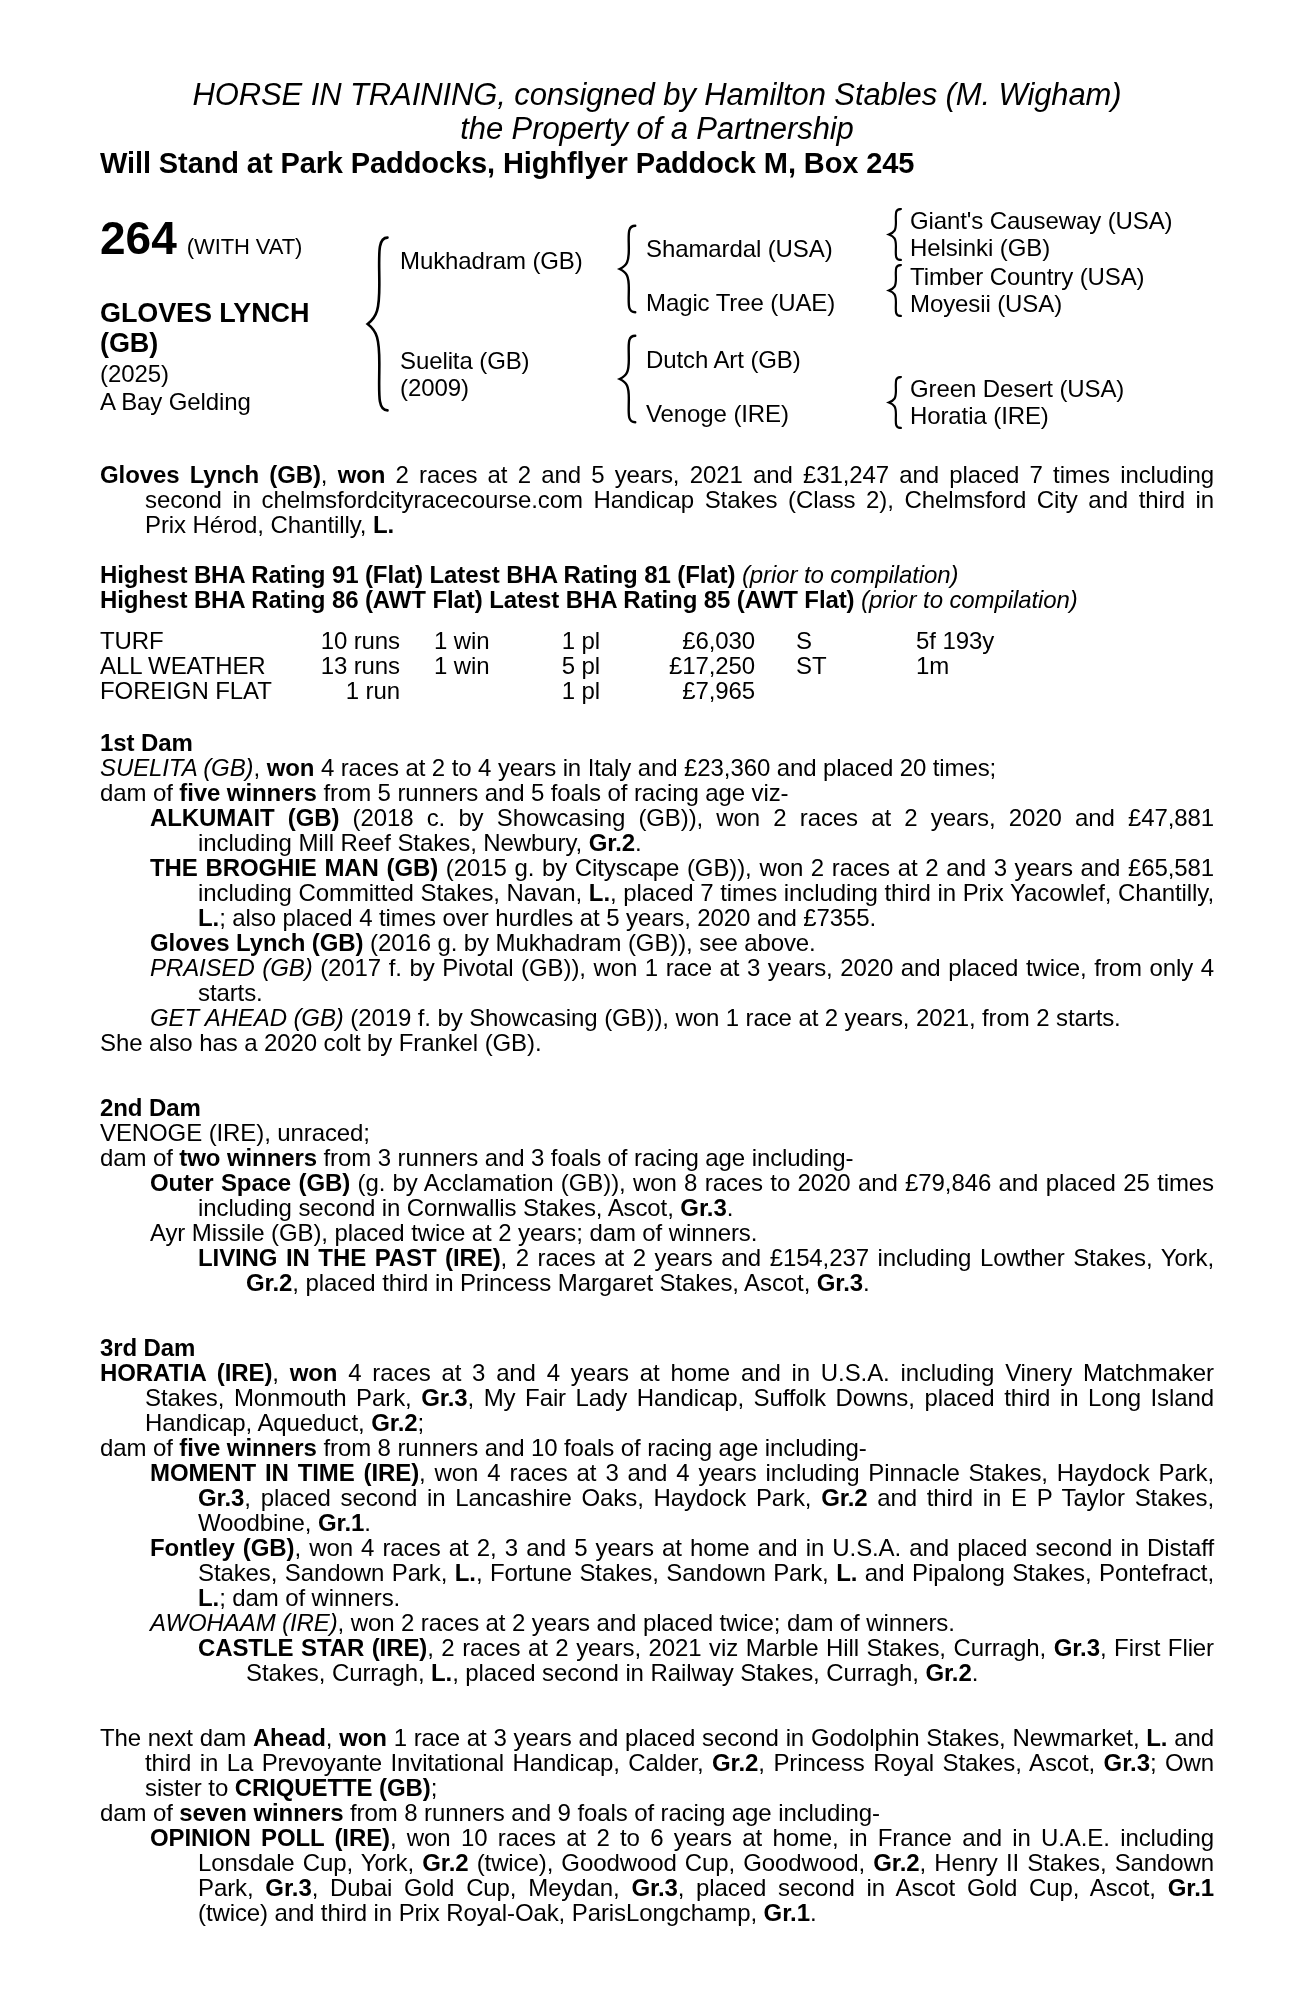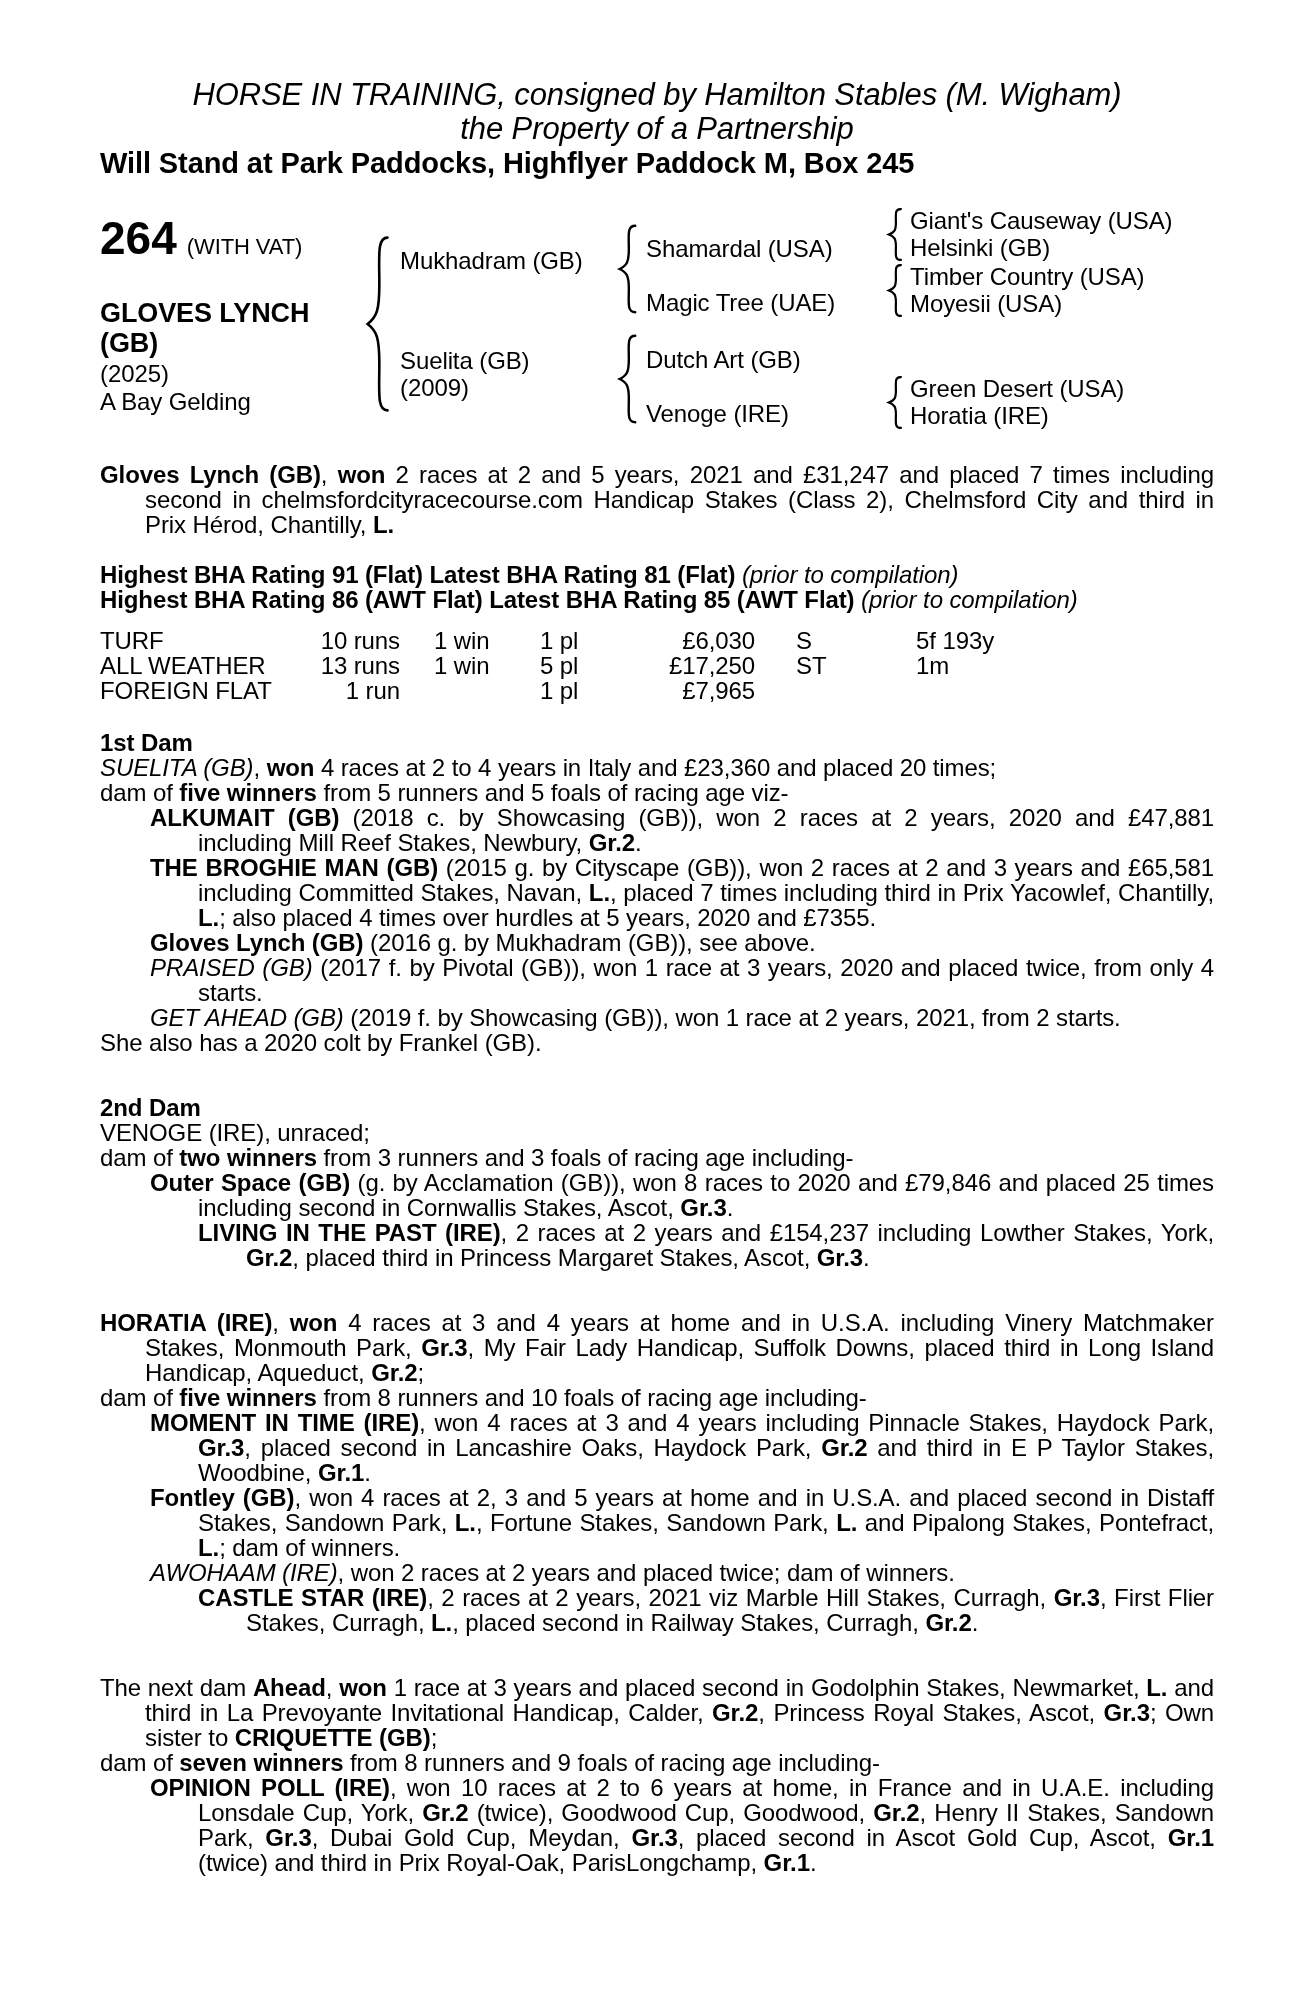--- a/index.html
+++ b/index.html
@@ -59,21 +59,21 @@
   .heading{font-weight:bold;margin:0}
   .section{margin-top:40px}
   .section.first{margin-top:27px}
   
   .stats{margin-top:16px}
   .srow{position:relative;height:25px}
   .c{position:absolute;top:0;white-space:nowrap}
   .c1{left:0}
   .c2{left:170px;width:130px;text-align:right}
   .c3{left:334px}
-  .c4{left:440px;width:60px;text-align:left}
+  .c4{left:440px;width:60px;text-align:right}
   .c5{left:500px;width:155px;text-align:right}
   .c6{left:696px}
   .c7{left:816px}
 </style>
 </head>
 <body>
 
 <div class="page">
 
   <p class="hdr1">HORSE IN TRAINING, consigned by Hamilton Stables (M. Wigham)</p>
@@ -191,23 +191,25 @@
         <p class="para off"><span class="b">Gloves Lynch (GB)</span><span> (2016 g. by Mukhadram (GB)), see above.</span></p>
         <p class="para off"><span class="i">PRAISED (GB)</span><span> (2017 f. by Pivotal (GB)), won 1 race at 3 years, 2020 and placed twice, from only 4 starts.</span></p>
         <p class="para off"><span class="i">GET AHEAD (GB)</span><span> (2019 f. by Showcasing (GB)), won 1 race at 2 years, 2021, from 2 starts.</span></p>
         <p class="para plain"><span>She also has a 2020 colt by Frankel (GB).</span></p>
       </div>
       <div class="section">
         <p class="heading">2nd Dam</p>
         <p class="para plain"><span>VENOGE (IRE), unraced;</span></p>
         <p class="para plain"><span>dam of </span><span class="b">two winners</span><span> from 3 runners and 3 foals of racing age including-</span></p>
         <p class="para off"><span class="b">Outer Space (GB)</span><span> (g. by Acclamation (GB)), won 8 races to 2020 and £79,846 and placed 25 times including second in Cornwallis Stakes, Ascot, </span><span class="b">Gr.3</span><span>.</span></p>
+        <p class="para off"><span>Ayr Missile (GB), placed twice at 2 years; dam of winners.</span></p>
         <p class="para sub"><span class="b">LIVING IN THE PAST (IRE)</span><span>, 2 races at 2 years and £154,237 including Lowther Stakes, York, </span><span class="b">Gr.2</span><span>, placed third in Princess Margaret Stakes, Ascot, </span><span class="b">Gr.3</span><span>.</span></p>
       </div>
       <div class="section">
+        <p class="heading">3rd Dam</p>
         <p class="para hang"><span class="b">HORATIA (IRE)</span><span>, </span><span class="b">won</span><span> 4 races at 3 and 4 years at home and in U.S.A. including Vinery Matchmaker Stakes, Monmouth Park, </span><span class="b">Gr.3</span><span>, My Fair Lady Handicap, Suffolk Downs, placed third in Long Island Handicap, Aqueduct, </span><span class="b">Gr.2</span><span>;</span></p>
         <p class="para plain"><span>dam of </span><span class="b">five winners</span><span> from 8 runners and 10 foals of racing age including-</span></p>
         <p class="para off"><span class="b">MOMENT IN TIME (IRE)</span><span>, won 4 races at 3 and 4 years including Pinnacle Stakes, Haydock Park, </span><span class="b">Gr.3</span><span>, placed second in Lancashire Oaks, Haydock Park, </span><span class="b">Gr.2</span><span> and third in E P Taylor Stakes, Woodbine, </span><span class="b">Gr.1</span><span>.</span></p>
         <p class="para off"><span class="b">Fontley (GB)</span><span>, won 4 races at 2, 3 and 5 years at home and in U.S.A. and placed second in Distaff Stakes, Sandown Park, </span><span class="b">L.</span><span>, Fortune Stakes, Sandown Park, </span><span class="b">L.</span><span> and Pipalong Stakes, Pontefract, </span><span class="b">L.</span><span>; dam of winners.</span></p>
         <p class="para off"><span class="i">AWOHAAM (IRE)</span><span>, won 2 races at 2 years and placed twice; dam of winners.</span></p>
         <p class="para sub"><span class="b">CASTLE STAR (IRE)</span><span>, 2 races at 2 years, 2021 viz Marble Hill Stakes, Curragh, </span><span class="b">Gr.3</span><span>, First Flier Stakes, Curragh, </span><span class="b">L.</span><span>, placed second in Railway Stakes, Curragh, </span><span class="b">Gr.2</span><span>.</span></p>
       </div>
       <div class="section">
         <p class="para hang"><span>The next dam </span><span class="b">Ahead</span><span>, </span><span class="b">won</span><span> 1 race at 3 years and placed second in Godolphin Stakes, Newmarket, </span><span class="b">L.</span><span> and third in La Prevoyante Invitational Handicap, Calder, </span><span class="b">Gr.2</span><span>, Princess Royal Stakes, Ascot, </span><span class="b">Gr.3</span><span>; Own sister to </span><span class="b">CRIQUETTE (GB)</span><span>;</span></p>
         <p class="para plain"><span>dam of </span><span class="b">seven winners</span><span> from 8 runners and 9 foals of racing age including-</span></p>

